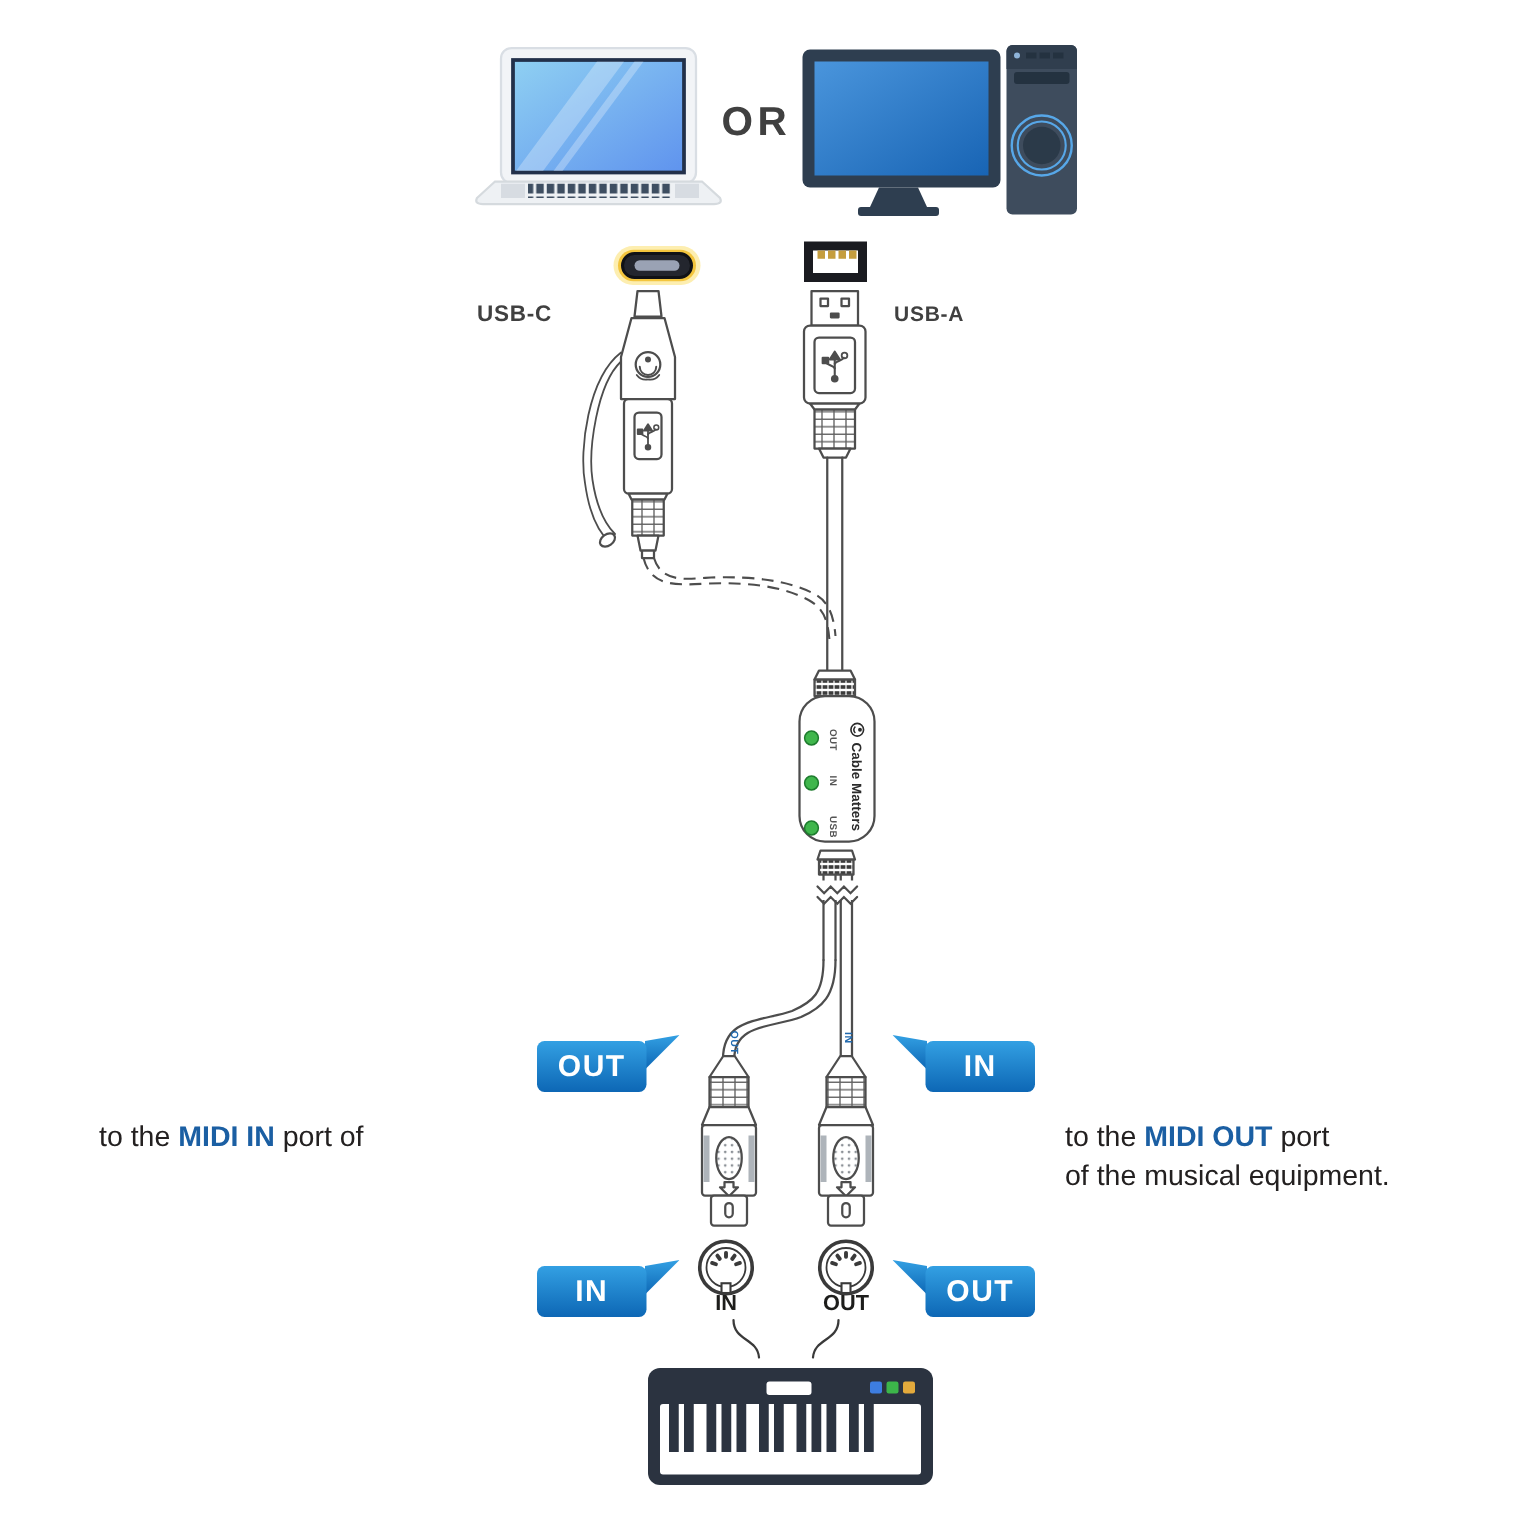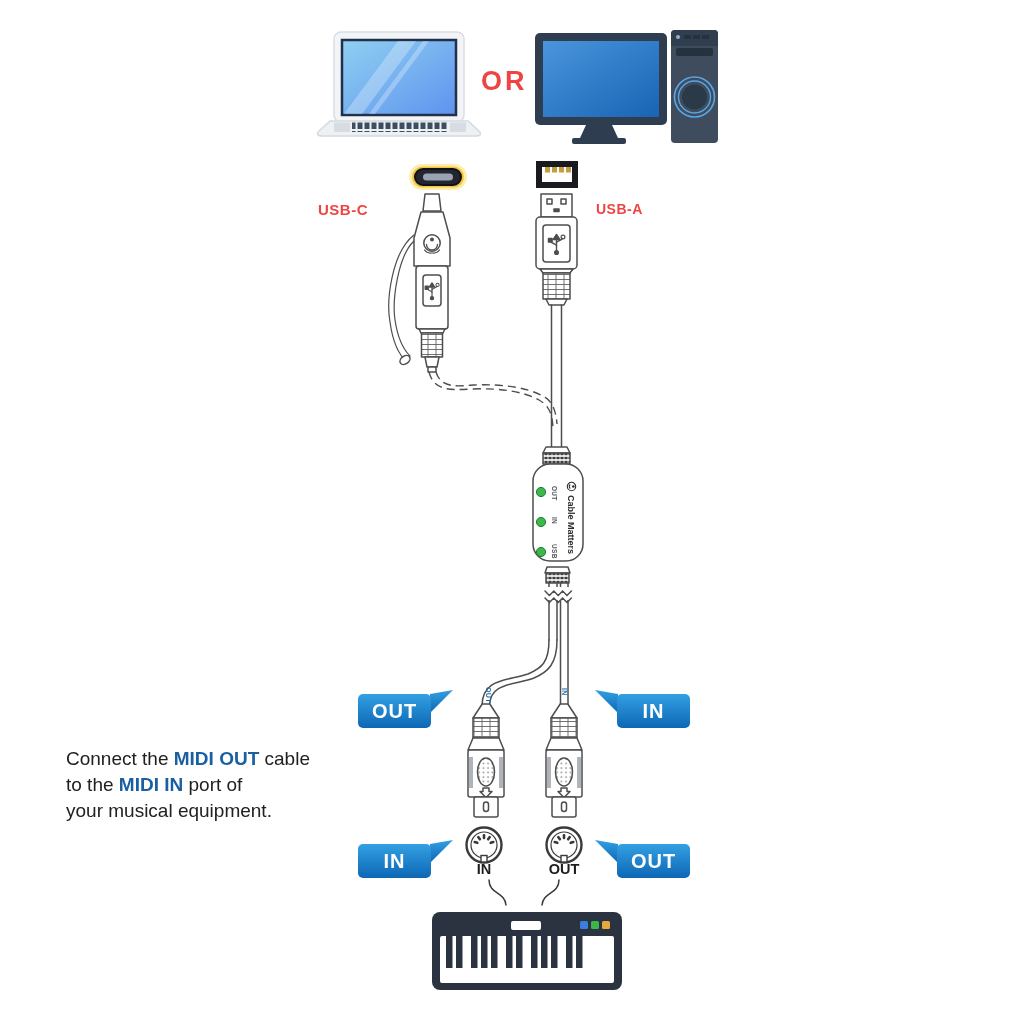--- a/index.html
+++ b/index.html
@@ -1,19 +1,19 @@
 <!DOCTYPE html>
 <html><head>
 <meta charset="utf-8">
 <style>
   html,body{margin:0;padding:0}
   body{width:1024px;height:1024px;background:#ffffff;position:relative;overflow:hidden;
        font-family:"Liberation Sans",sans-serif}
   .abs{position:absolute}
-  .lbl{position:absolute;color:#ef4444;font-weight:bold;white-space:nowrap}
+  .lbl{position:absolute;color:#404040;font-weight:bold;white-space:nowrap}
   #or-label{left:481px;top:66px;font-size:27px;letter-spacing:3px}
   #usbc-label{left:318px;top:201px;font-size:15px;letter-spacing:.5px}
   #usba-label{left:596px;top:201px;font-size:14px;letter-spacing:.5px}
   .note{position:absolute;font-size:19px;line-height:26px;color:#232020;white-space:nowrap}
   .note .accent{color:#1b5fa3;font-weight:bold}
   #note-left{left:66px;top:746px}
   #note-right{left:710px;top:746px}
   .rot{position:absolute;transform-origin:0 0;transform:rotate(90deg);white-space:nowrap}
   .ledlbl{font-size:6.5px;color:#555;font-weight:bold;letter-spacing:.3px}
   .brand{font-size:9px;font-weight:bold;color:#2b2b2b;display:flex;align-items:center;gap:3px}
@@ -302,18 +302,18 @@
     </defs>
   <polygon points="23,5 0,1 23,24" fill="url(#rg4)"></polygon>
   <rect x="22" y="5" width="73" height="34" rx="5" fill="url(#rg4)"></rect>
   <text x="58.5" y="22" text-anchor="middle" dominant-baseline="central">OUT</text>
 </svg>
 
 <div class="dinlbl" style="left:464px;top:861px">IN</div>
 <div class="dinlbl" style="left:544px;top:861px">OUT</div>
 
 <div id="note-left" class="note">
-    <div><span>Connect the </span><span class="accent">MIDI OUT</span><span> cable</span></div>
     <div><span>to the </span><span class="accent">MIDI IN</span><span> port of</span></div>
-    <div><span>your musical equipment.</span></div>
   </div>
 <div id="note-right" class="note">
+    <div><span>to the </span><span class="accent">MIDI OUT</span><span> port</span></div>
+    <div><span>of the musical equipment.</span></div>
   </div>
 
 </body></html>

